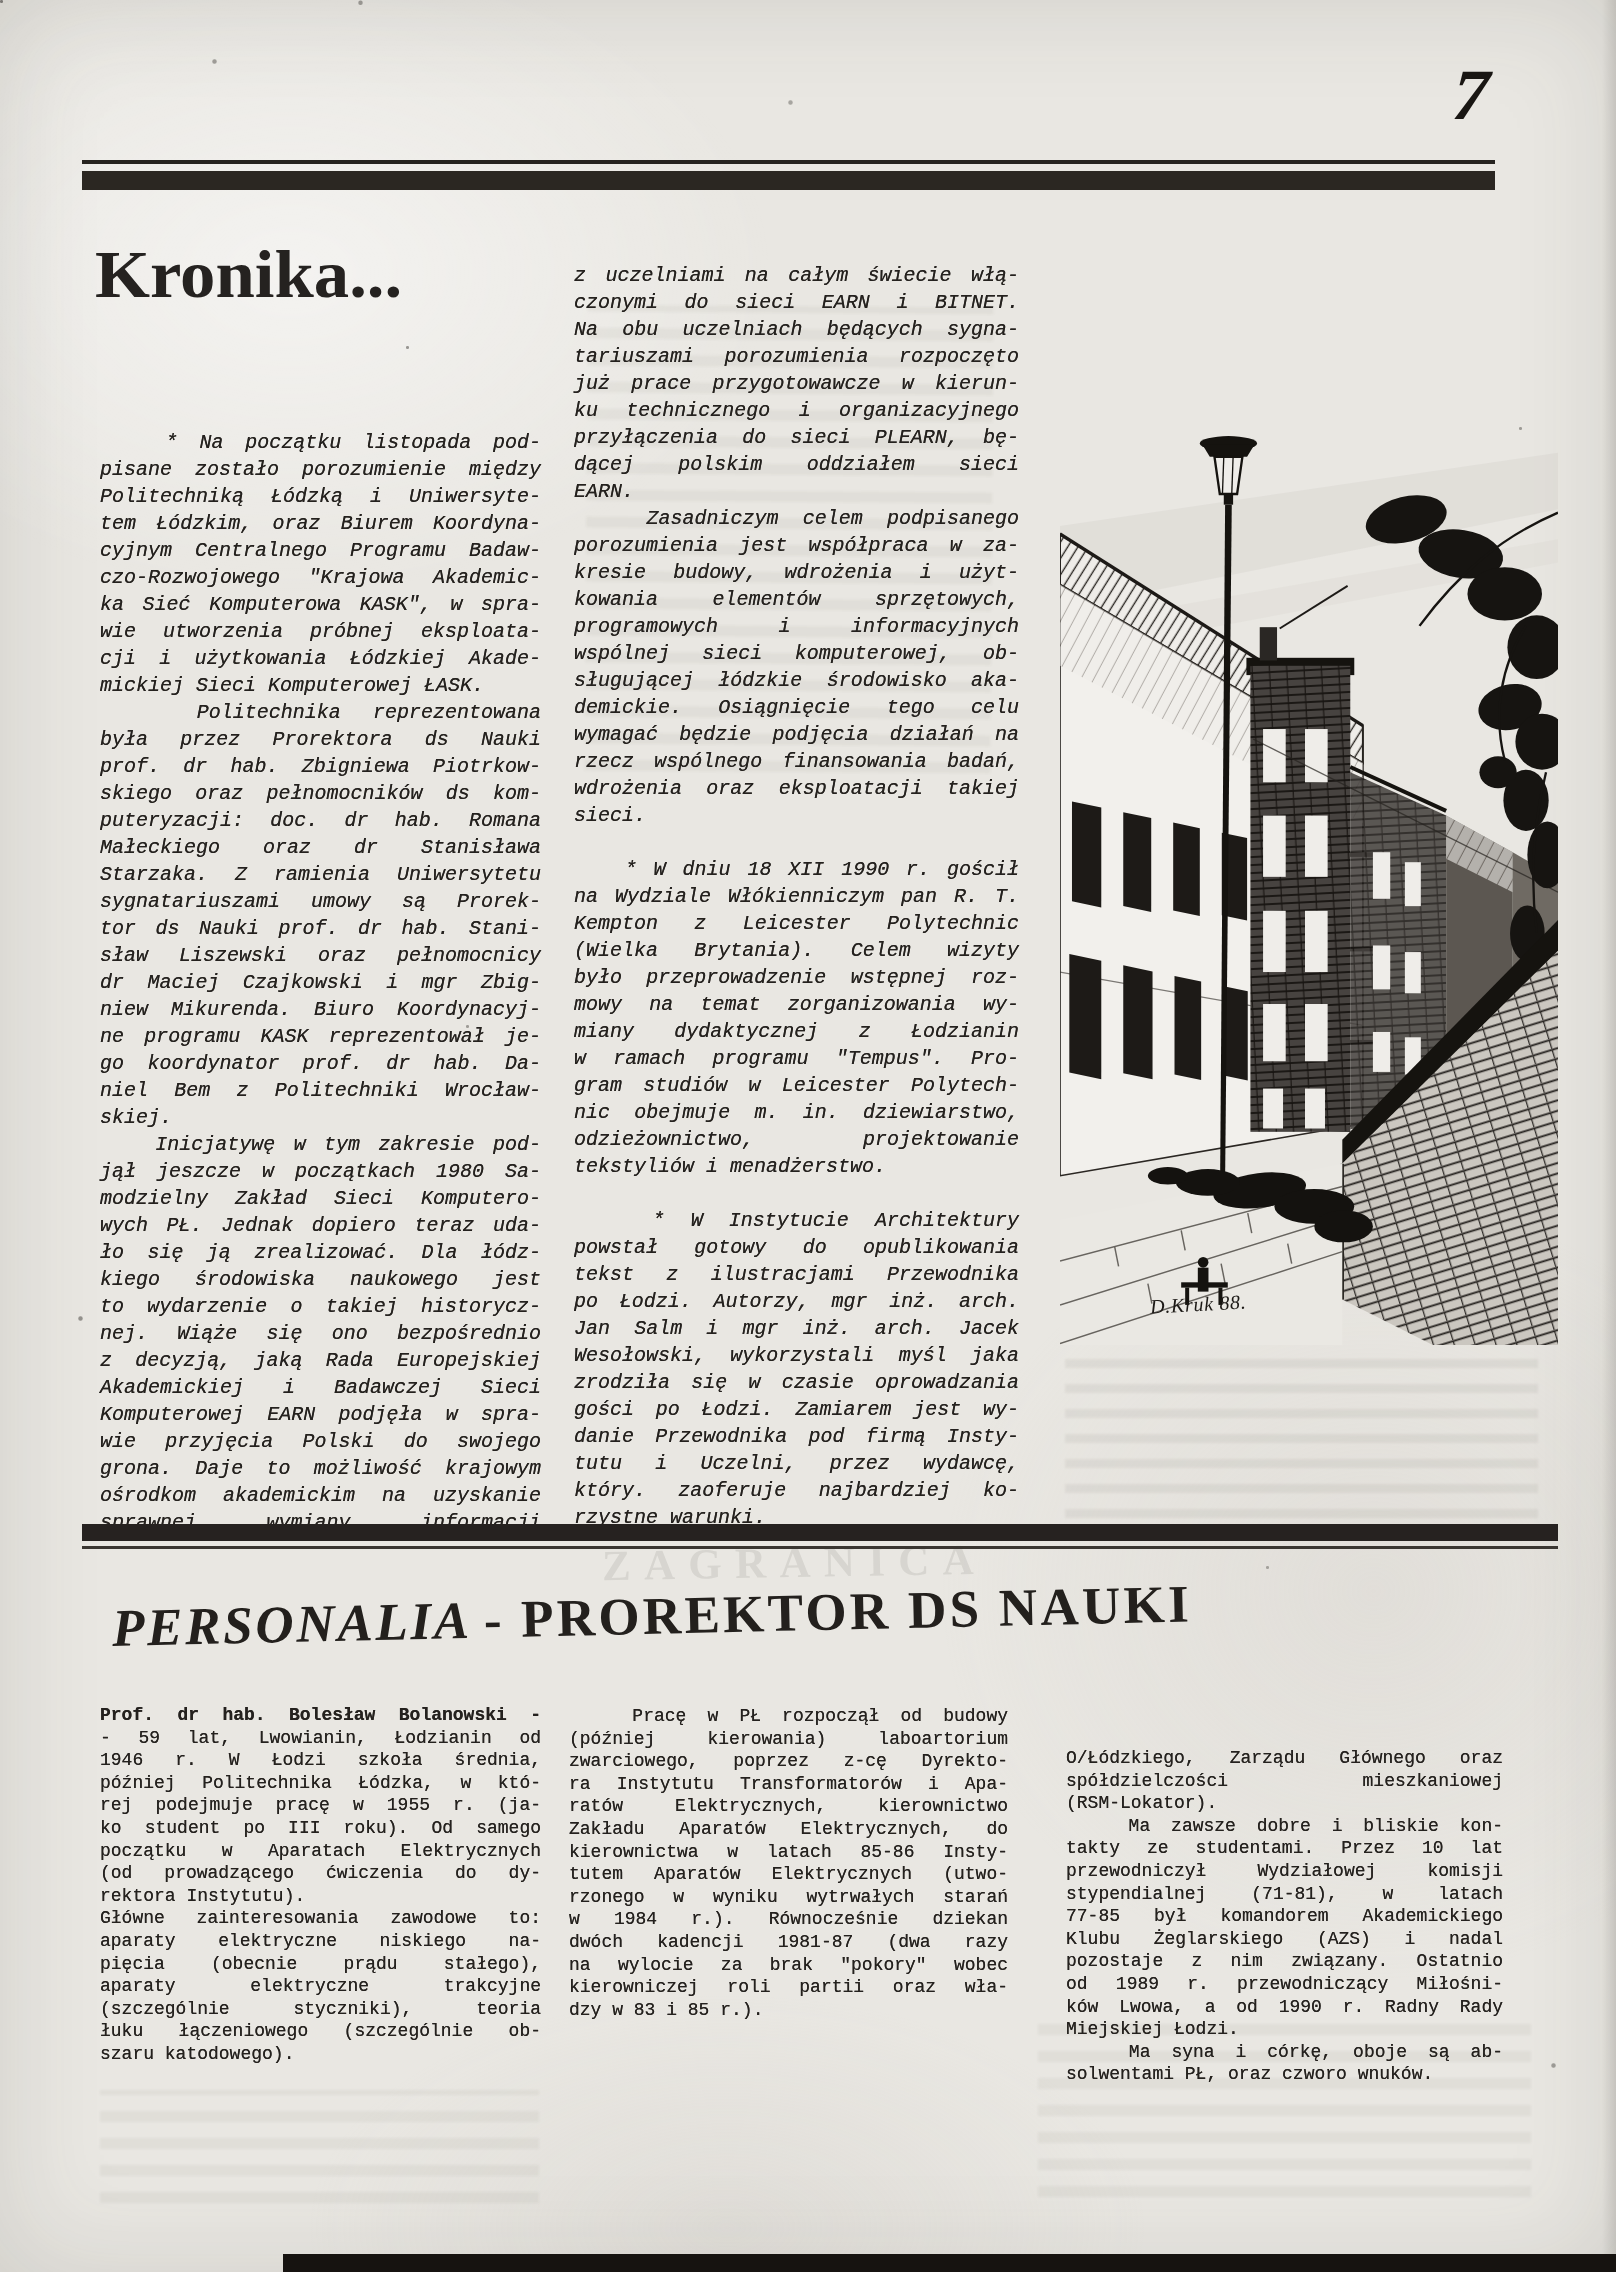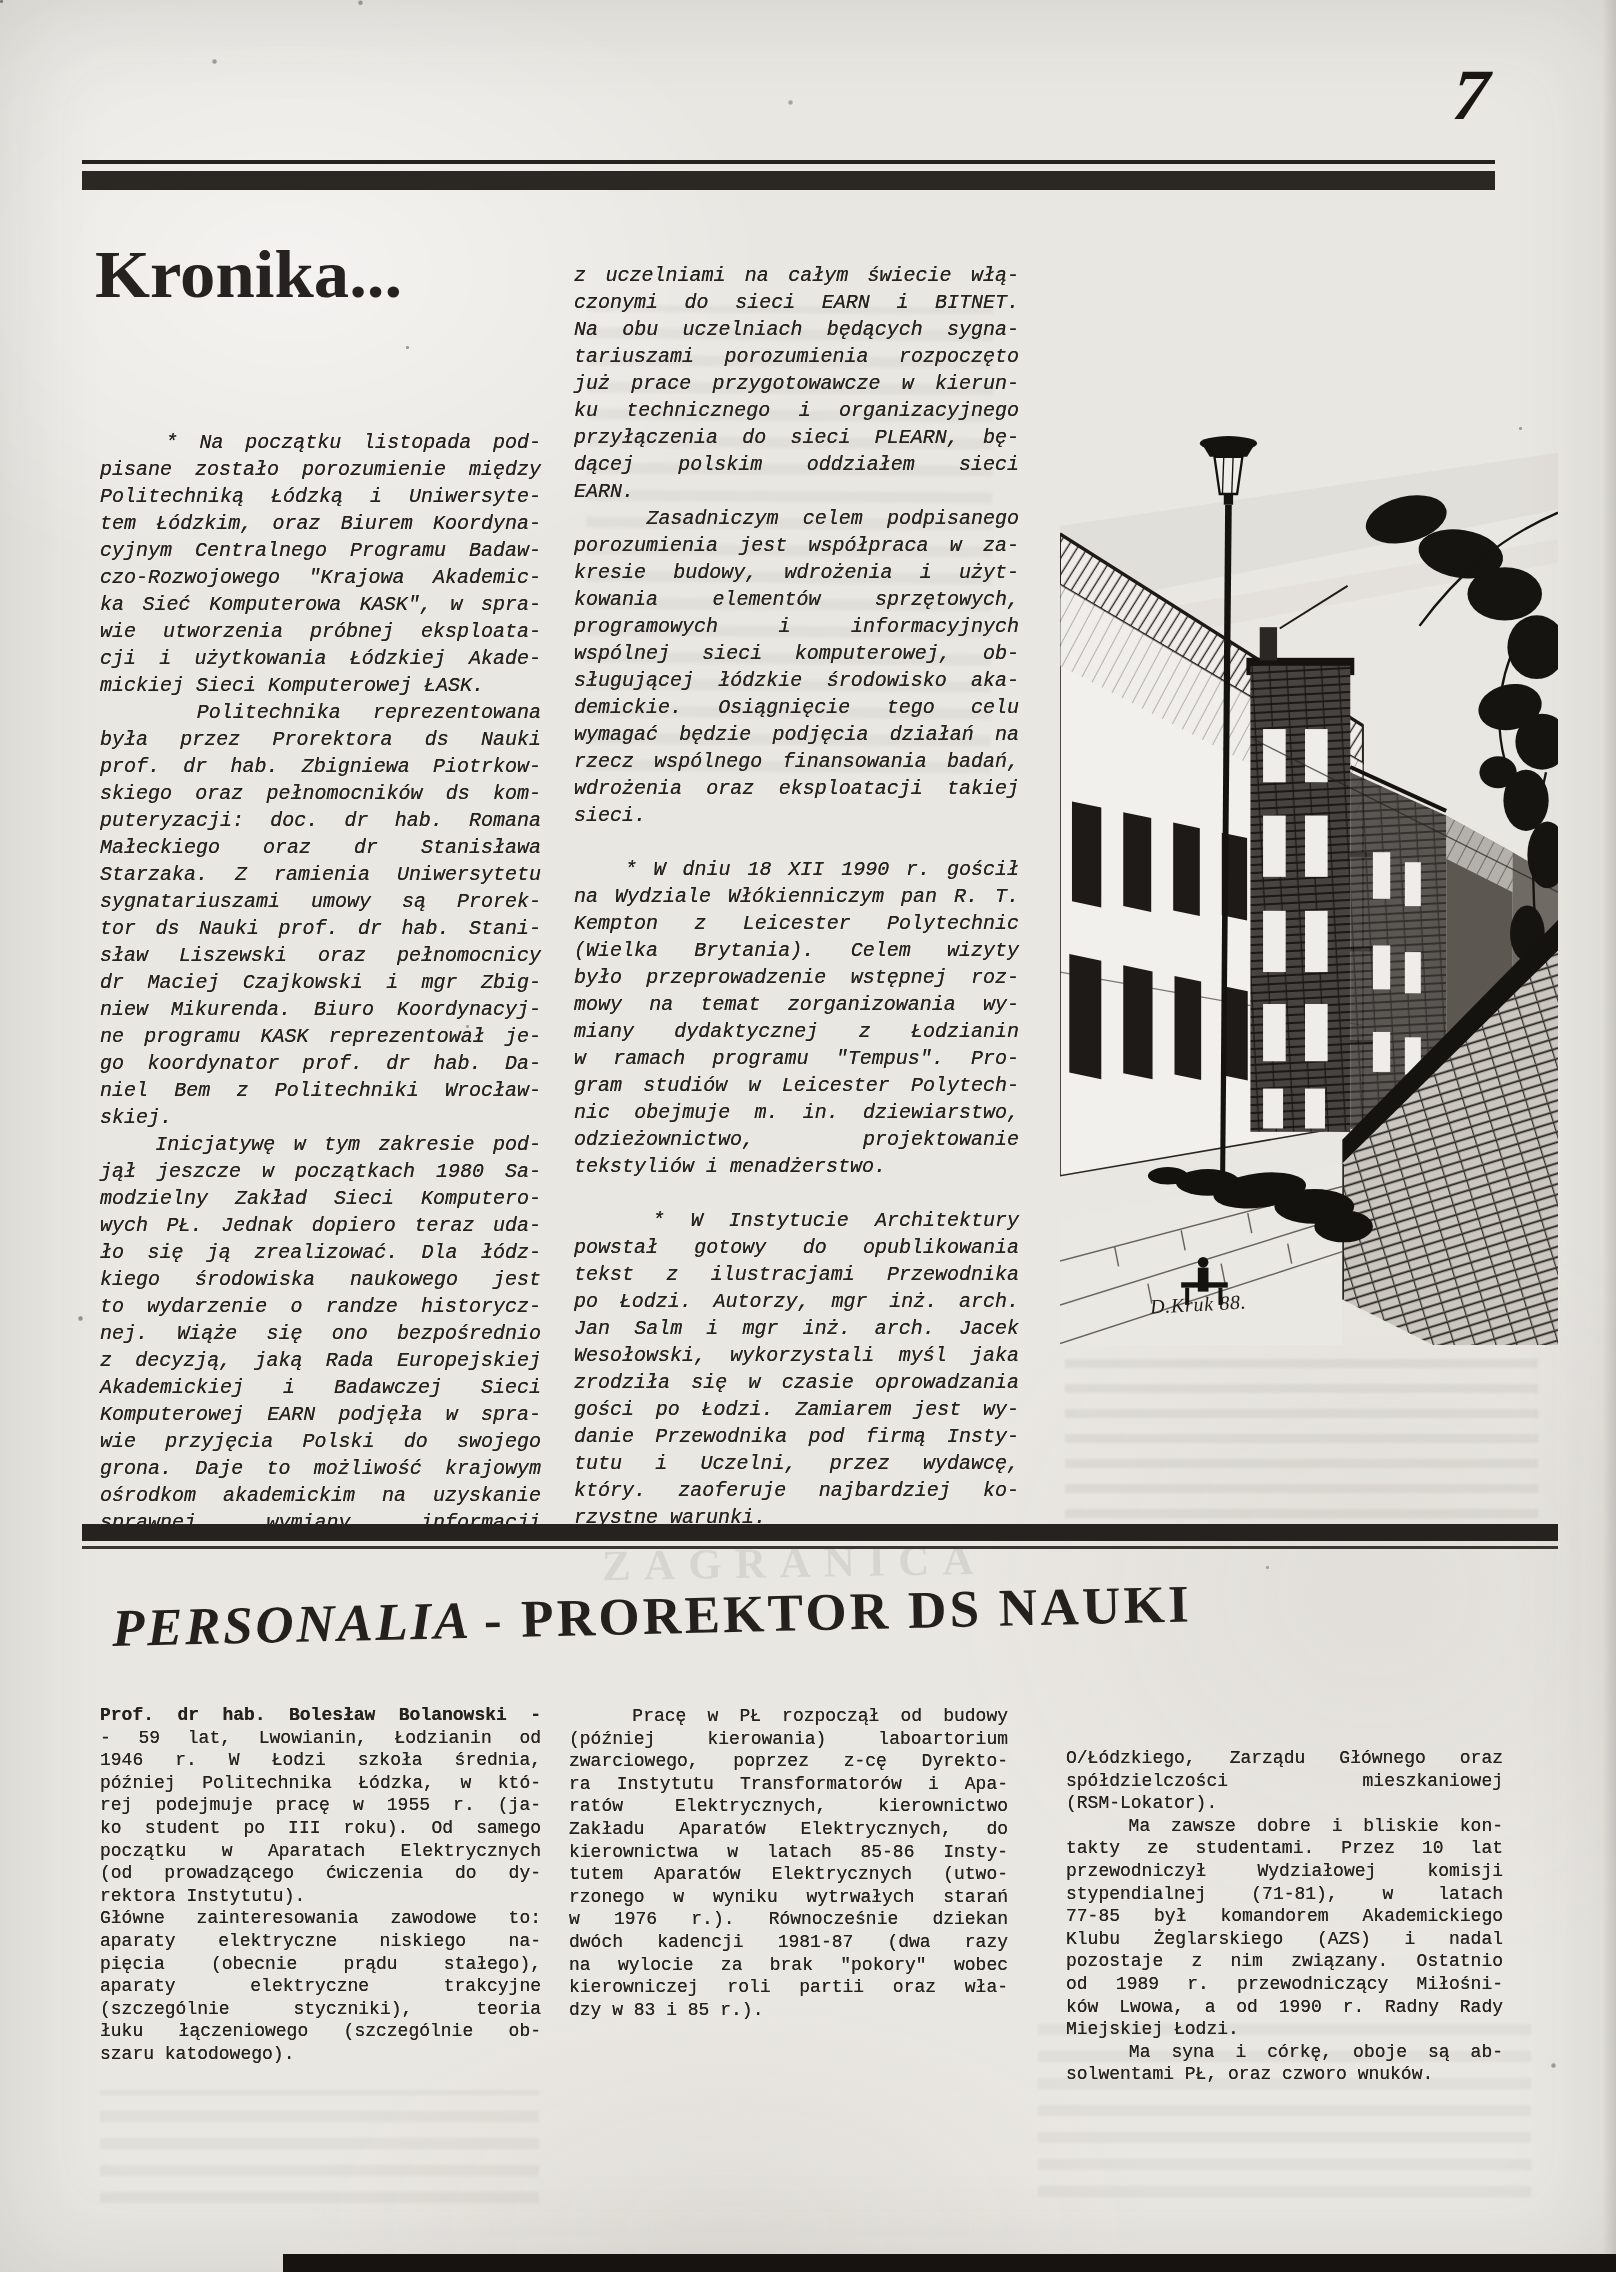--- a/index.html
+++ b/index.html
@@ -143,21 +143,21 @@
       <div class="tline">niel Bem z Politechniki Wrocław-</div>
       <div class="tline last">skiej.</div>
     </div>
     <div class="para">
       <div class="tline">&nbsp;&nbsp;&nbsp;Inicjatywę w tym zakresie pod-</div>
       <div class="tline">jął jeszcze w początkach 1980 Sa-</div>
       <div class="tline">modzielny Zakład Sieci Komputero-</div>
       <div class="tline">wych PŁ. Jednak dopiero teraz uda-</div>
       <div class="tline">ło się ją zrealizować. Dla łódz-</div>
       <div class="tline">kiego środowiska naukowego jest</div>
-      <div class="tline">to wydarzenie o randze historycz-</div>
+      <div class="tline">to wydarzenie o takiej historycz-</div>
       <div class="tline">nej. Wiąże się ono bezpośrednio</div>
       <div class="tline">z decyzją, jaką Rada Europejskiej</div>
       <div class="tline">Akademickiej i Badawczej Sieci</div>
       <div class="tline">Komputerowej EARN podjęła w spra-</div>
       <div class="tline">wie przyjęcia Polski do swojego</div>
       <div class="tline">grona. Daje to możliwość krajowym</div>
       <div class="tline">ośrodkom akademickim na uzyskanie</div>
       <div class="tline">sprawnej wymiany informacji</div>
     </div>
   </div>
@@ -394,21 +394,21 @@
     <div class="para">
       <div class="tline">&nbsp;&nbsp;&nbsp;Pracę w PŁ rozpoczął od budowy</div>
       <div class="tline">(później kierowania) laboartorium</div>
       <div class="tline">zwarciowego, poprzez z-cę Dyrekto-</div>
       <div class="tline">ra Instytutu Transformatorów i Apa-</div>
       <div class="tline">ratów Elektrycznych, kierownictwo</div>
       <div class="tline">Zakładu Aparatów Elektrycznych, do</div>
       <div class="tline">kierownictwa w latach 85-86 Insty-</div>
       <div class="tline">tutem Aparatów Elektrycznych (utwo-</div>
       <div class="tline">rzonego w wyniku wytrwałych starań</div>
-      <div class="tline">w 1976 r.). Równocześnie dziekan</div>
+      <div class="tline">w 1984 r.). Równocześnie dziekan</div>
       <div class="tline">dwóch kadencji 1981-87 (dwa razy</div>
       <div class="tline">na wylocie za brak "pokory" wobec</div>
       <div class="tline">kierowniczej roli partii oraz wła-</div>
       <div class="tline last">dzy w 83 i 85 r.).</div>
     </div>
   </div>
 <div class="tcol b bcol3">
     <div class="para">
       <div class="tline">O/Łódzkiego, Zarządu Głównego oraz</div>
       <div class="tline">spółdzielczości mieszkaniowej</div>

